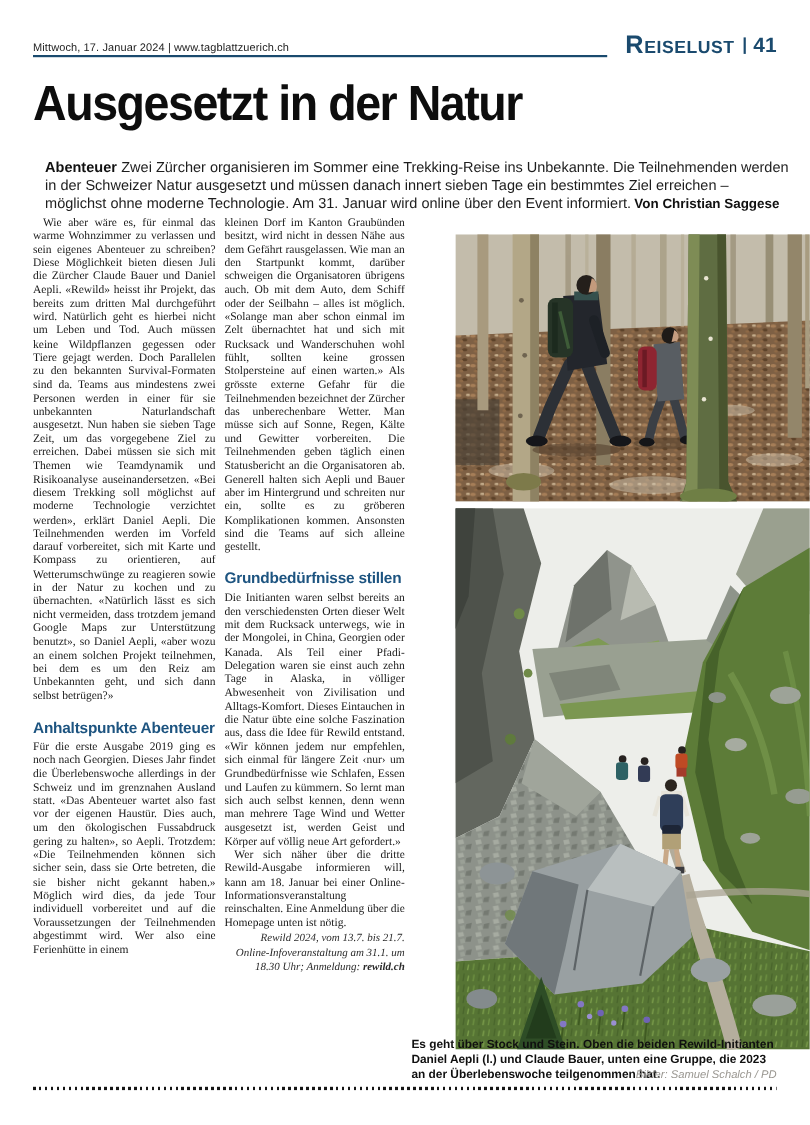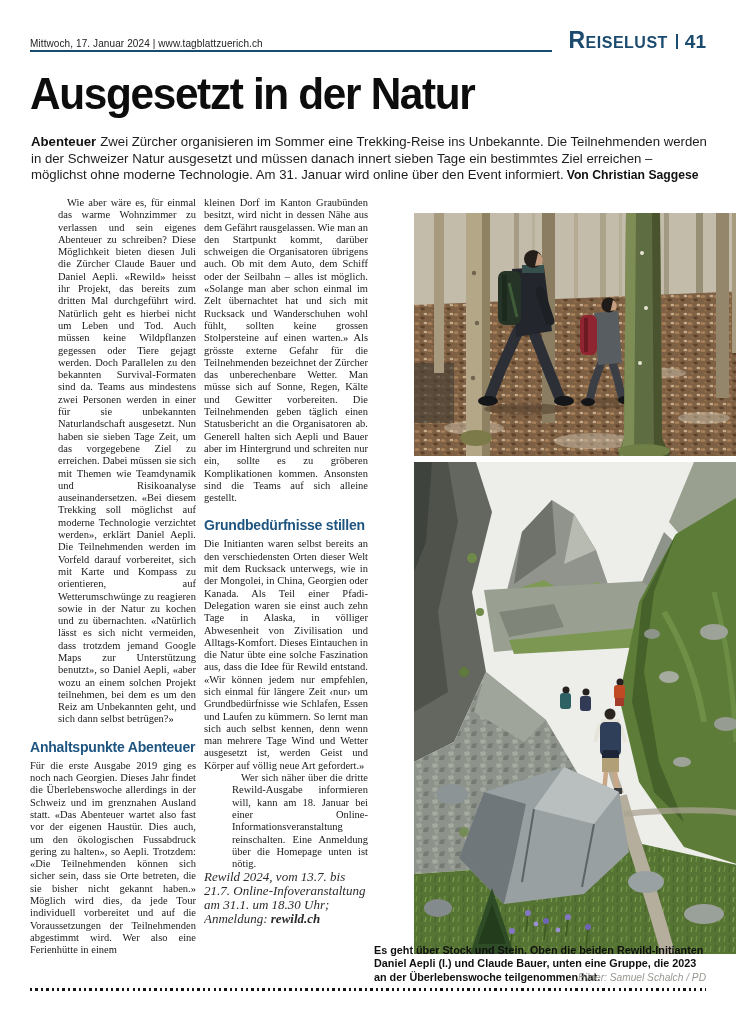--- a/index.html
+++ b/index.html
@@ -16,39 +16,39 @@
            color:var(--masthead-navy,#1a4a6e);font-weight:700;}
   .section .name{font-variant:small-caps;font-size:23px;letter-spacing:.5px;line-height:1;}
   .section .bar{display:inline-block;width:2px;height:15px;
                 background:var(--masthead-navy,#1a4a6e);margin:2px 7px 0 8px;}
   .section .pageno{font-size:19px;line-height:1;margin-top:2px;}
 
   
   .title{position:absolute;left:30px;top:68px;width:676px;margin:0;
          font-size:45px;font-weight:700;letter-spacing:-1.4px;color:#0d0d0d;
          transform:scaleX(.94);transform-origin:left;white-space:nowrap;}
-  .lede{position:absolute;left:30px;top:133px;width:676px;margin:1px;
+  .lede{position:absolute;left:30px;top:133px;width:676px;margin:11px;
         font-size:13.2px;line-height:16.6px;color:#1d1d1d;text-align:left;}
   .lede .kicker{font-weight:700;color:#111;padding-right:4px;}
   .lede .byline{font-weight:700;font-size:12.2px;color:#111;padding-left:3px;}
 
   
   .col{position:absolute;top:197px;height:790px;overflow:hidden;
        font-family:"Liberation Serif","DejaVu Serif",serif;
        font-size:10.5px;line-height:12.3px;text-align:justify;color:#191919;
        hyphens:auto;-webkit-hyphens:auto;}
   .col1{left:30px;width:166px;}
   .col2{left:204px;width:164px;}
   .col p{margin:0;}
-  .col p.ind{text-indent:9px;margin-left:28px;}
+  .col p.ind{text-indent:9px;}
   .subhead{font-family:"Liberation Sans",sans-serif;font-weight:700;
            font-size:14px;line-height:16px;color:var(--subhead-blue,#1d5480);
            margin:13px 0 5px 0;letter-spacing:-.2px;}
-  .event-info{margin-top:10px;font-style:italic;font-size:13px;
-              line-height:13.8px;color:#2b2b2b;text-align:left;}
+  .event-info{margin-top:10px;font-style:italic;font-size:10px;
+              line-height:13.8px;color:#2b2b2b;text-align:right;}
   .event-info b{font-style:italic;}
 
   
   .photo{position:absolute;left:374px;display:block;}
   .photo-top{top:197px;width:332px;height:243px;}
   .photo-bottom{top:446px;width:332px;height:492px;}
   .photo svg{display:block;width:100%;height:100%;}
 
   
   .caption{position:absolute;left:374px;top:944px;width:332px;

